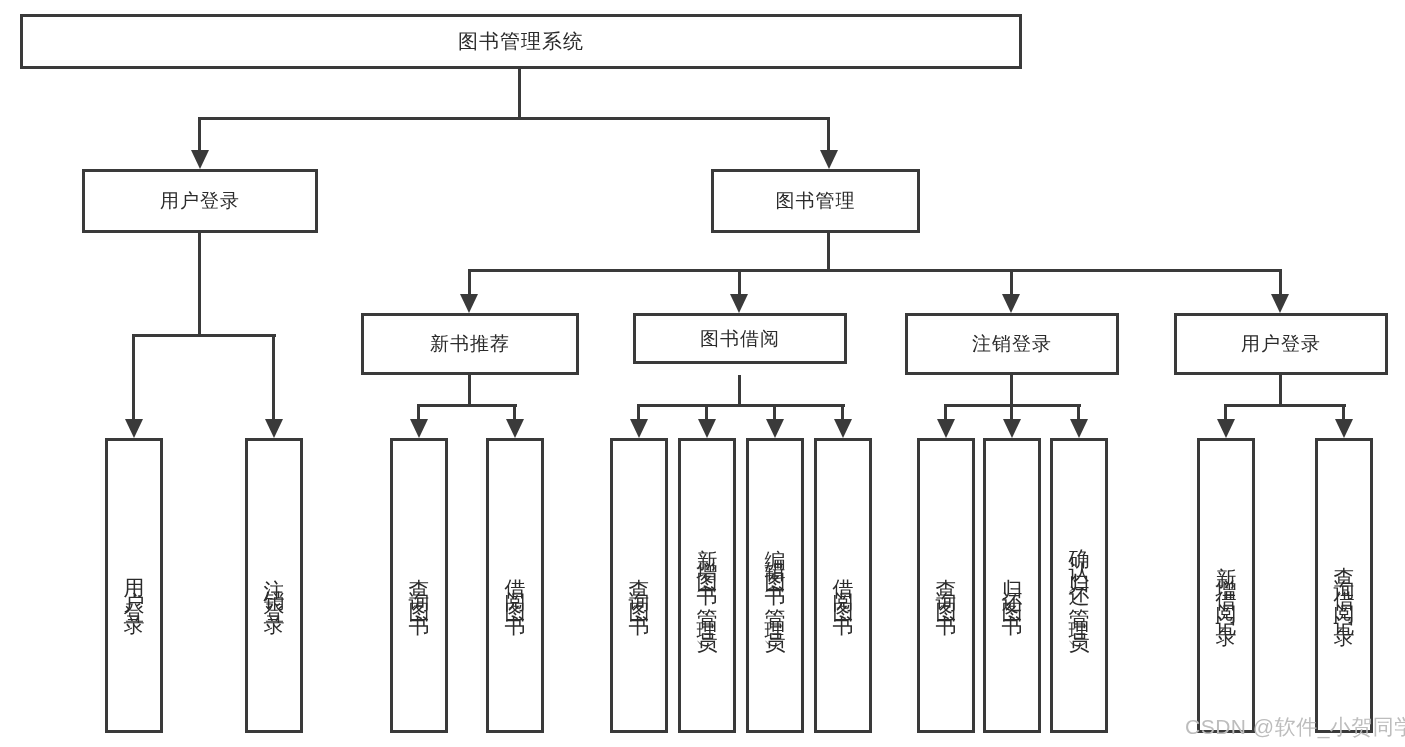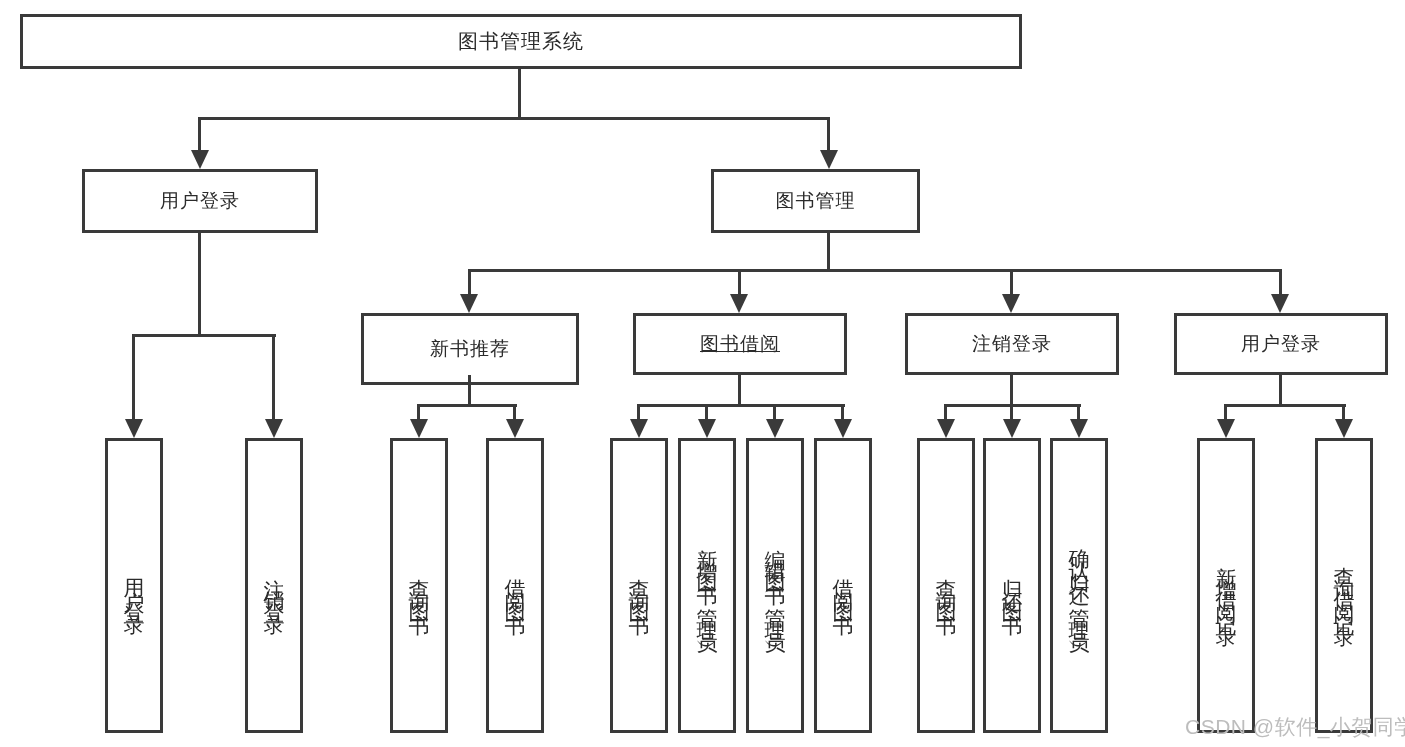--- a/index.html
+++ b/index.html
@@ -64,22 +64,22 @@
   <div class="hline" style="left:468px;top:269px;width:814px;"></div>
   <div class="vline" style="left:468px;top:269px;height:27px;"></div>
   <div class="arrow" style="left:460px;top:294px;"></div>
   <div class="vline" style="left:738px;top:269px;height:27px;"></div>
   <div class="arrow" style="left:730px;top:294px;"></div>
   <div class="vline" style="left:1010px;top:269px;height:27px;"></div>
   <div class="arrow" style="left:1002px;top:294px;"></div>
   <div class="vline" style="left:1279px;top:269px;height:27px;"></div>
   <div class="arrow" style="left:1271px;top:294px;"></div>
 
-  <div class="box" style="left:361px;top:313px;width:218px;height:72px;">新书推荐</div>
-  <div class="box" style="left:633px;top:313px;width:214px;height:62px;text-decoration:underline;">图书借阅</div>
+  <div class="box" style="left:361px;top:313px;width:218px;height:62px;">新书推荐</div>
+  <div class="box" style="left:633px;top:313px;width:214px;height:51px;">图书借阅</div>
   <div class="box" style="left:905px;top:313px;width:214px;height:62px;">注销登录</div>
   <div class="box" style="left:1174px;top:313px;width:214px;height:62px;">用户登录</div>
 
   <div class="vline" style="left:468px;top:375px;height:32px;"></div>
   <div class="hline" style="left:417px;top:404px;width:100px;"></div>
   <div class="vline" style="left:417px;top:404px;height:16px;"></div>
   <div class="arrow" style="left:410px;top:419px;"></div>
   <div class="vline" style="left:513px;top:404px;height:16px;"></div>
   <div class="arrow" style="left:506px;top:419px;"></div>
 

